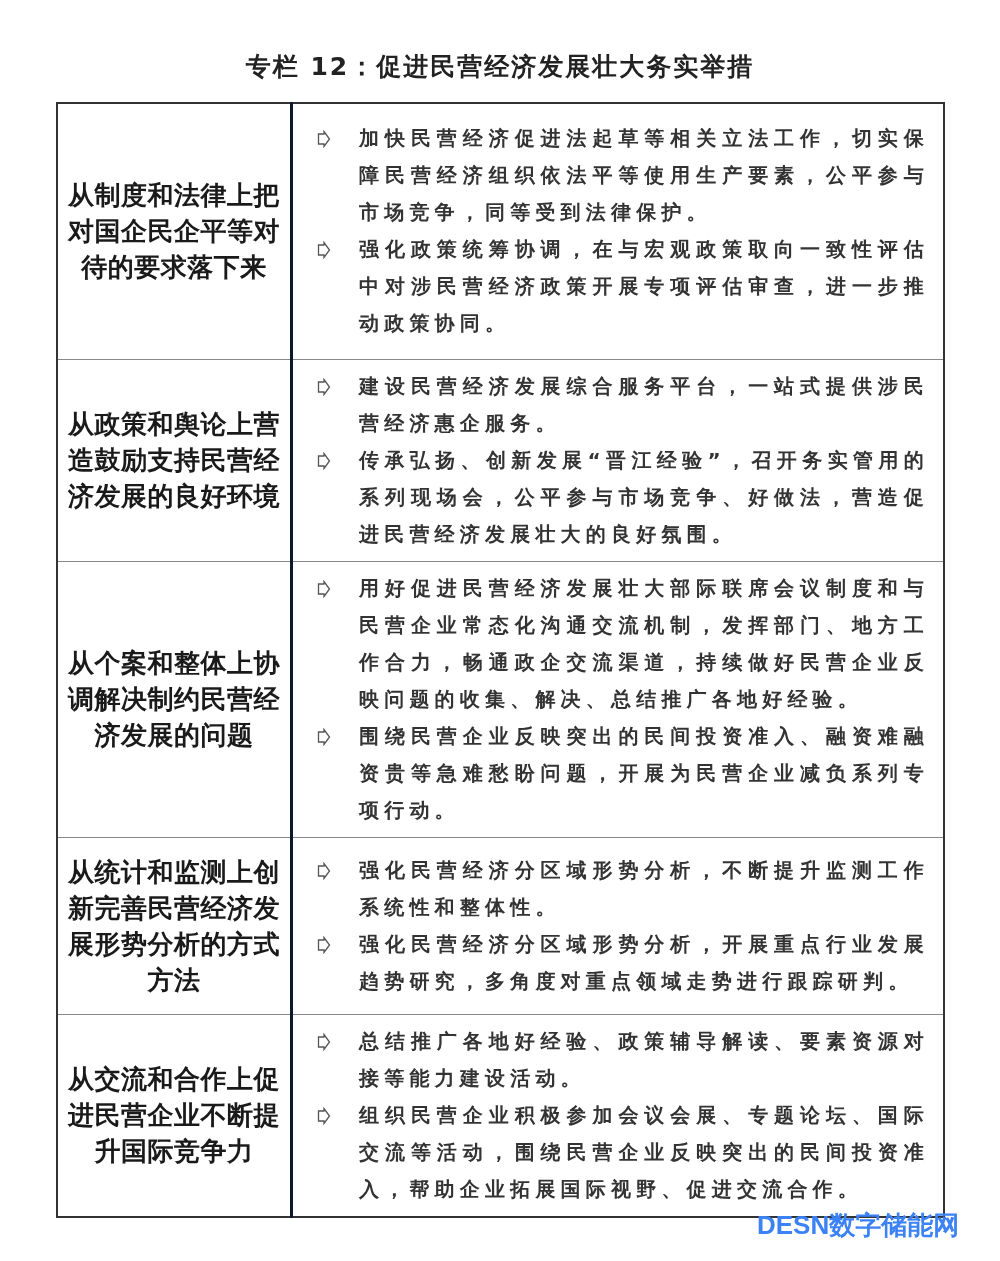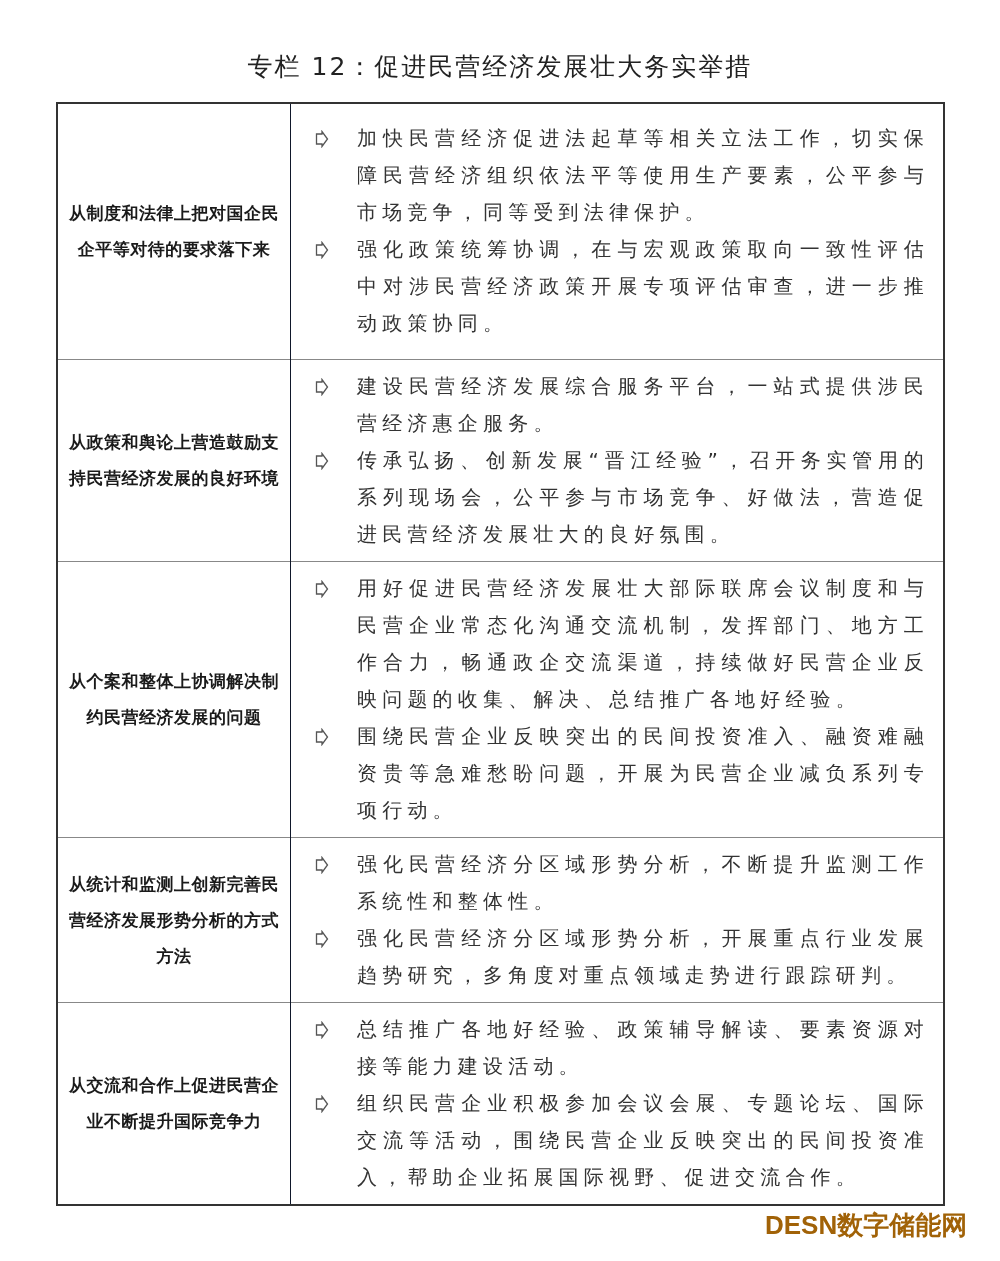--- a/index.html
+++ b/index.html
@@ -2,50 +2,49 @@
 <html><head>
 <meta charset="utf-8">
 <style>
   html, body { margin: 0; padding: 0; background: #ffffff; }
   body {
     width: 1000px; height: 1261px; position: relative; overflow: hidden;
     font-family: "DejaVu Sans", sans-serif; color: #1a1a1a;
   }
   .title {
     position: absolute; left: 0; top: 50px; width: 1000px; text-align: center;
-    font-size: 25px; font-weight: normal; letter-spacing: 2px; color: #222;
+    font-size: 25px; font-weight: bold; letter-spacing: 2px; color: #222;
   }
   table.box {
     position: absolute; left: 56px; top: 102px; width: 889px;
     border-collapse: collapse; border: 2px solid #333;
   }
   table.box td { padding: 0; vertical-align: middle; }
   table.box tr { border-top: 1.5px solid #888; }
   table.box tr:first-child { border-top: none; }
   td.head {
-    width: 220px; border-right: 1px solid #0f172a;
-    text-align: center; font-weight: bold; font-size: 17px; line-height: 36px;
-    color: #1a1a1a; padding: 4px 6px !important; letter-spacing: 0.5px;
+    width: 220px; border-right: 3px solid #0f172a;
+    text-align: center; font-weight: bold; font-size: 26px; line-height: 36px;
+    color: #1a1a1a; padding: 16px 6px !important; letter-spacing: 0.5px;
   }
   td.body { padding: 8px 14px 8px 16px !important; }
-  .item { display: flex; align-items: flex-start; }
+  .item { display: flex; align-items: flex-start; font-weight: bold; }
   .bullet {
     width: 30px; flex: 0 0 30px; font-size: 17px; color: #444;
     line-height: 37px; margin-right: 20px; text-align: center;
   }
   .bullet svg { vertical-align: middle; }
   .text {
     flex: 1; font-size: 20px; line-height: 37px; color: #333;
     letter-spacing: 5.2px; text-align: justify;
   }
   .watermark {
     position: absolute; left: 757px; top: 1208px; font-size: 26px;
-    font-weight: bold; color: #a16207; letter-spacing: 0px;
+    font-weight: bold; color: #3b82f6; letter-spacing: 0px;
     font-family: "Liberation Sans", sans-serif;
-    margin-left: 8px;
   }
 </style>
 </head>
 <body>
 
 <div class="title">专栏 12：促进民营经济发展壮大务实举措</div>
 
 <table class="box">
   <tbody>
       <tr style="height:256px">

